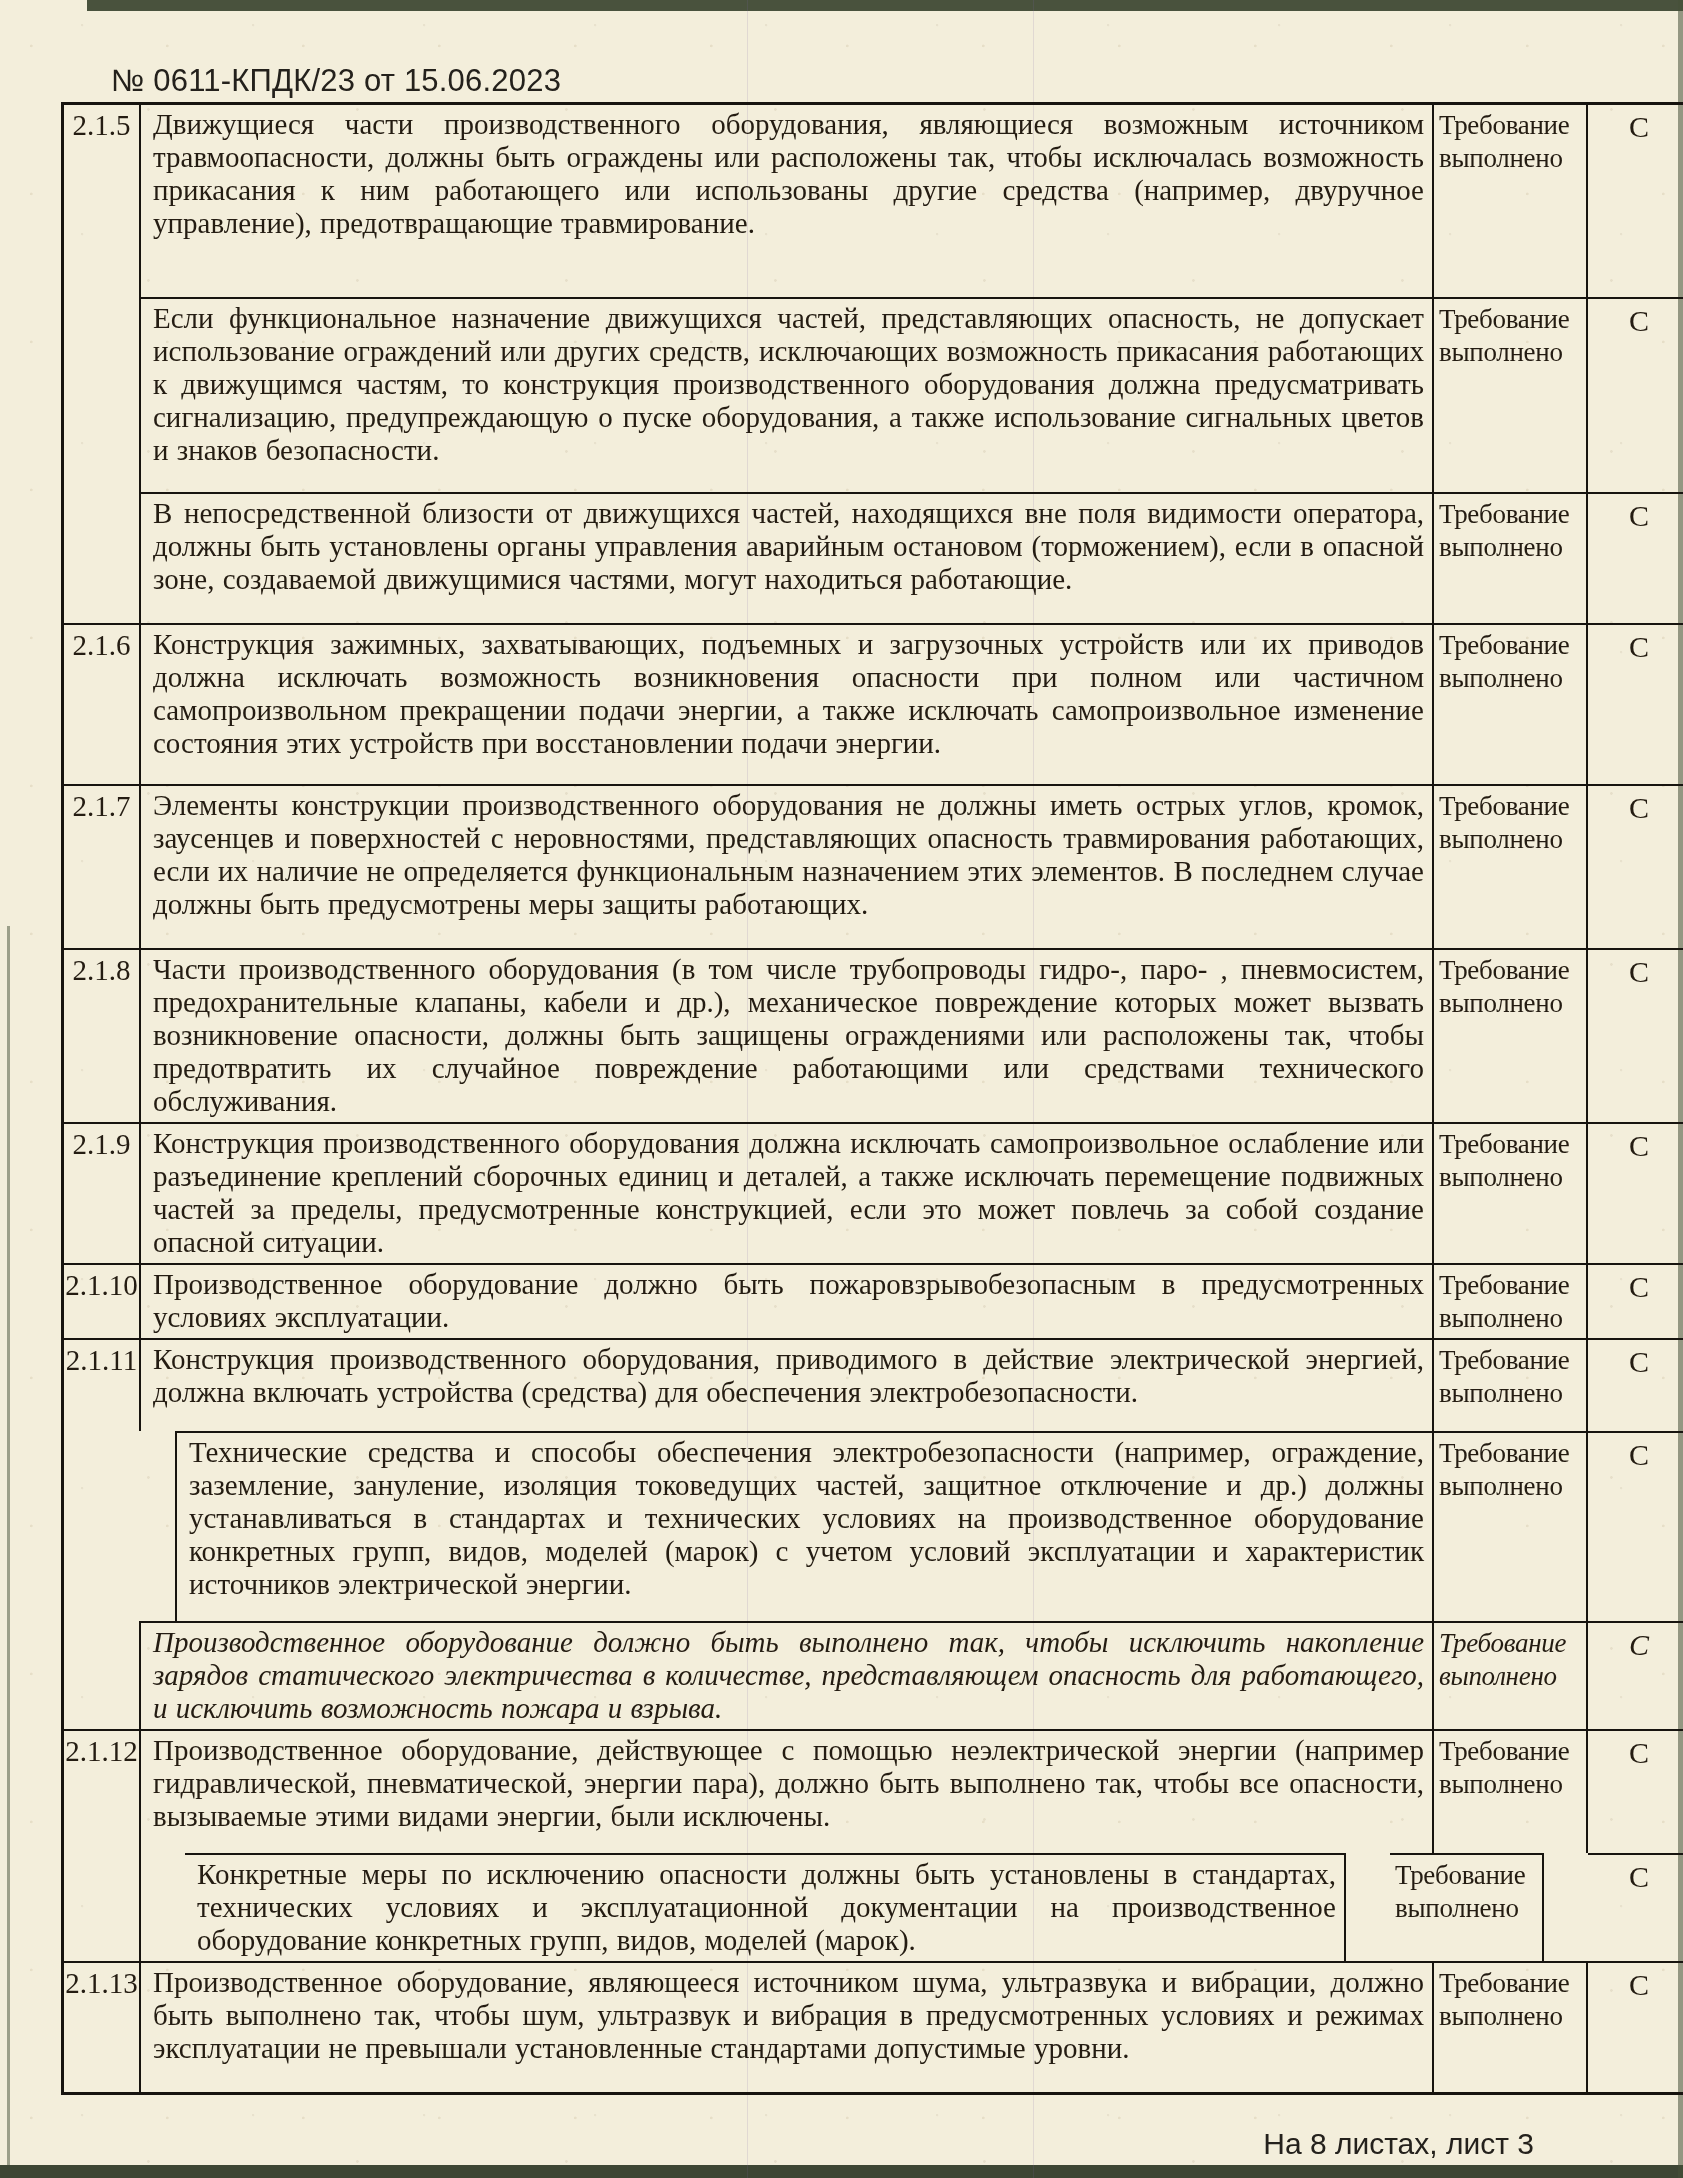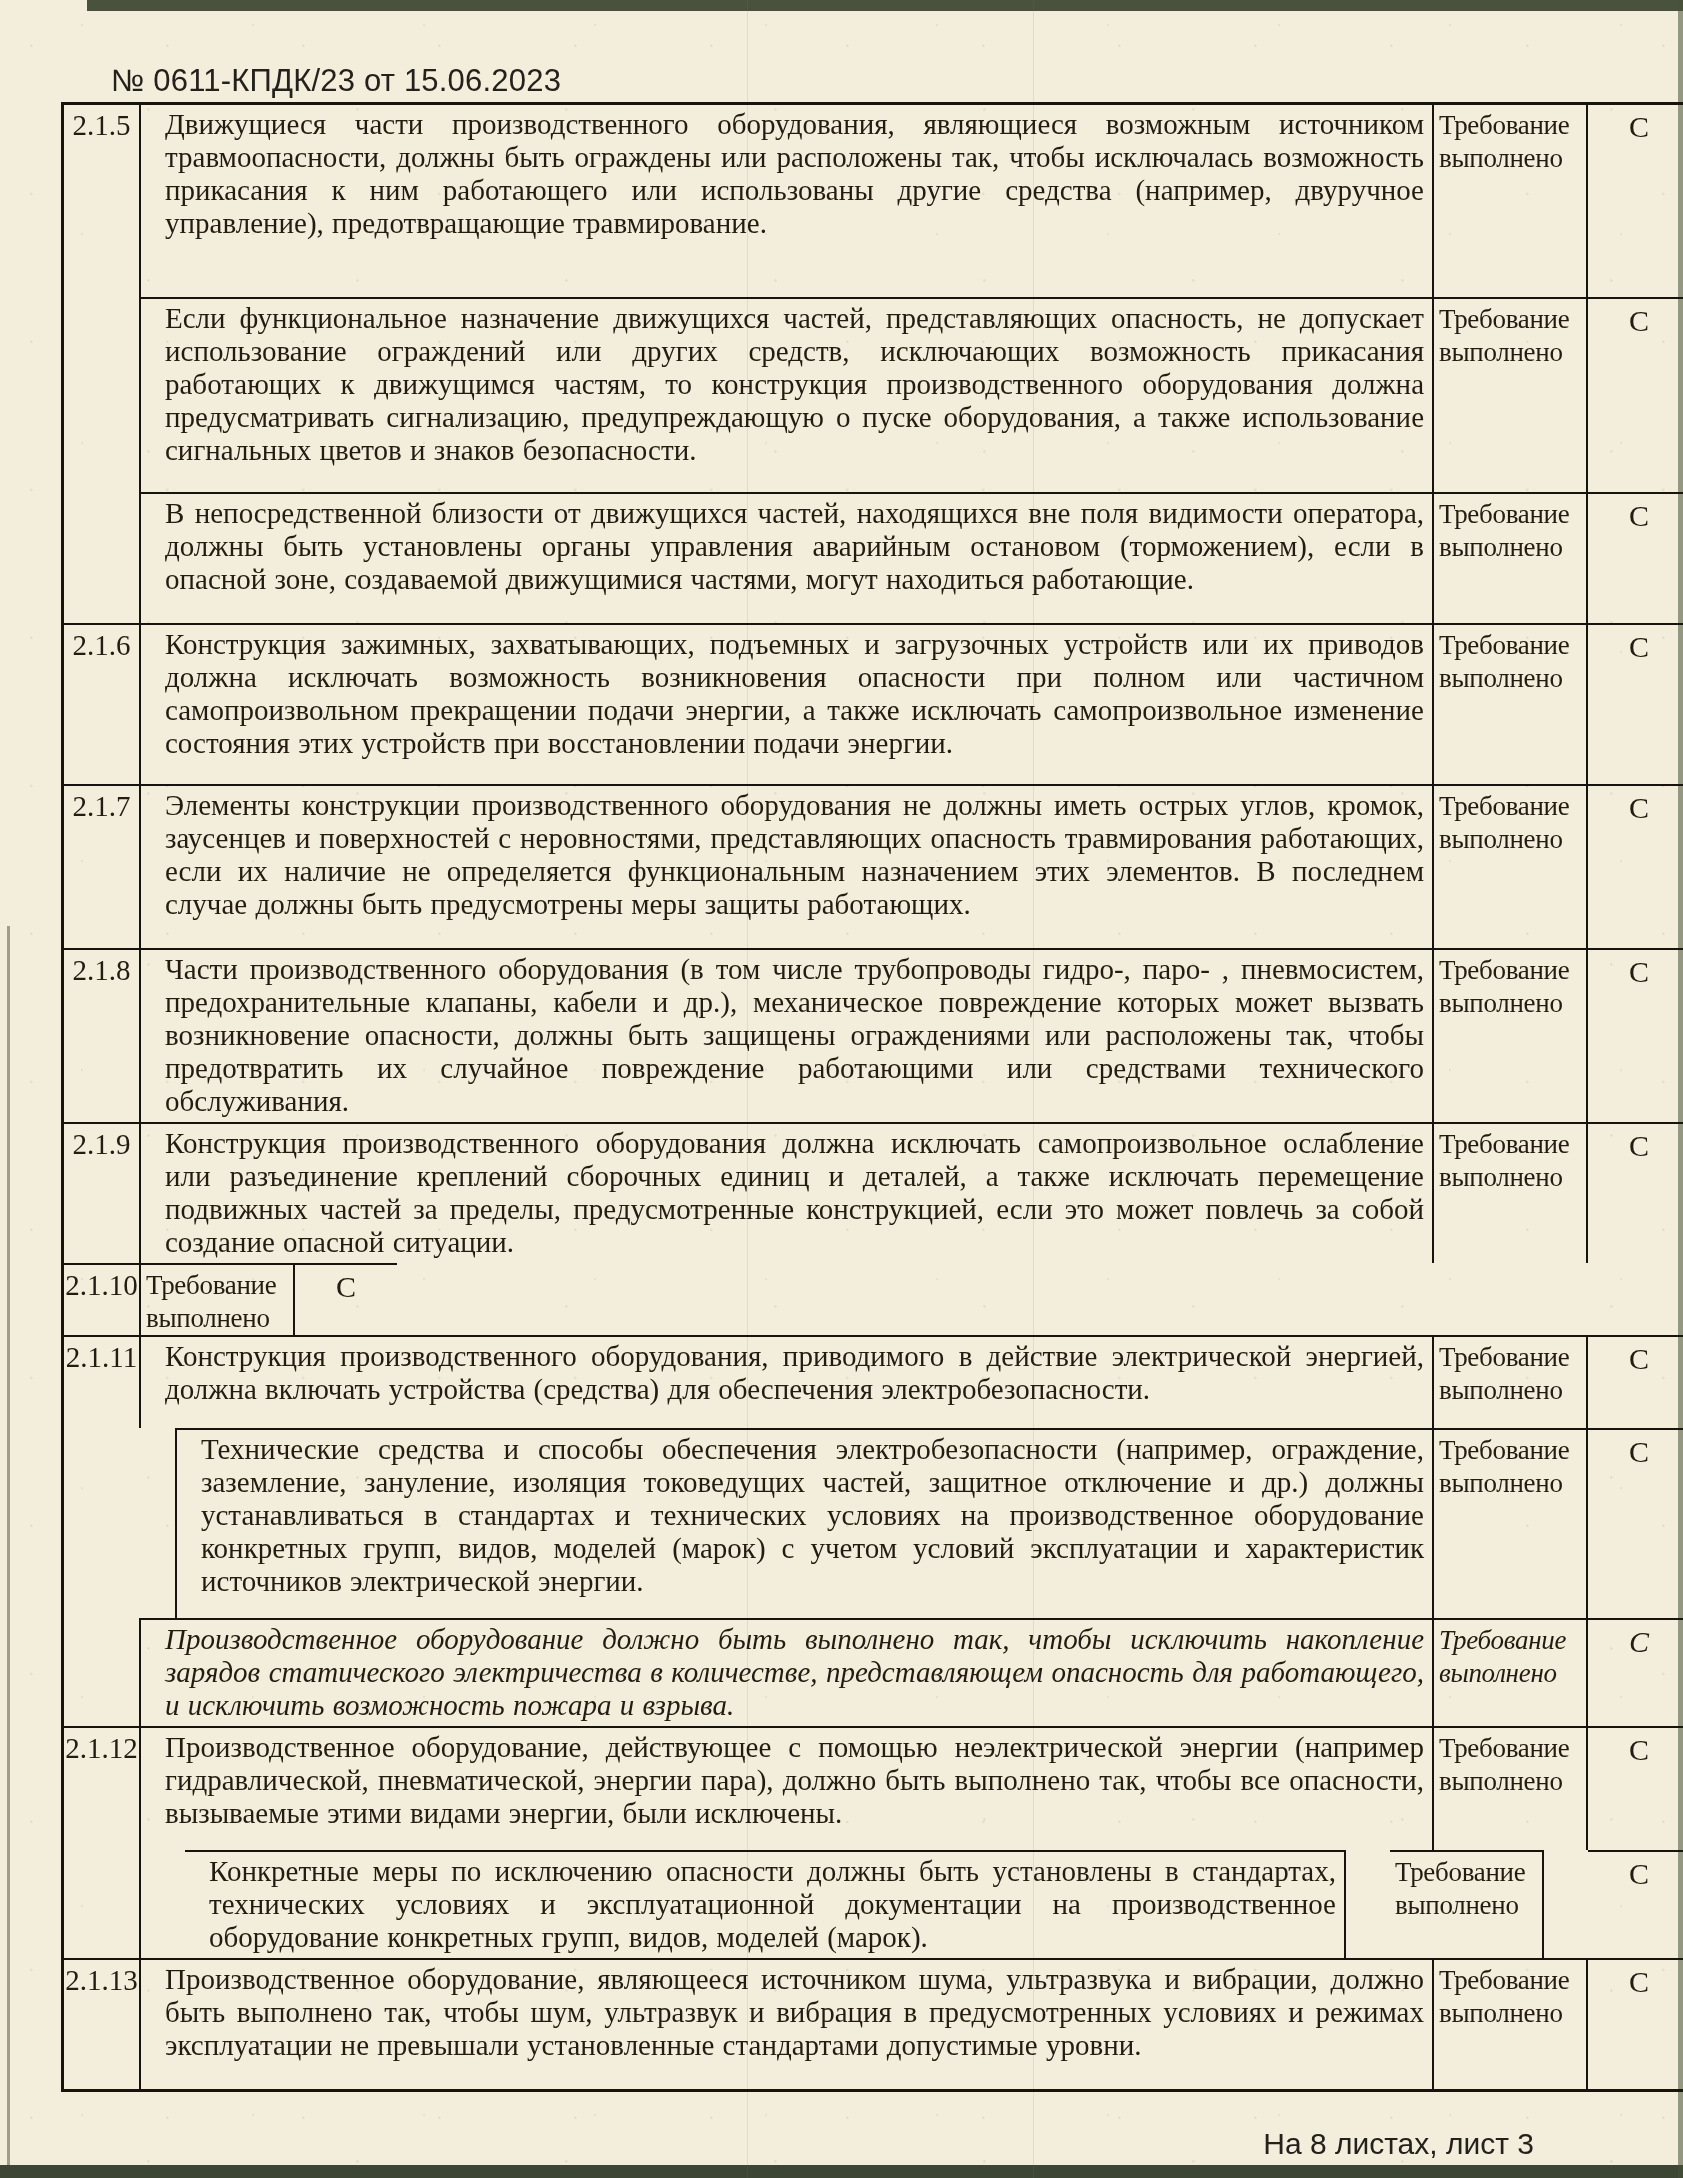--- a/index.html
+++ b/index.html
@@ -42,21 +42,21 @@
   .row + .row > .c{border-top:2px solid #17140f;}
   .row.cont > .c-num{border-top:none;}
   .c{box-sizing:border-box;}
   .c-num{
     width:77px;flex:0 0 77px;border-right:2px solid #17140f;
     font-size:29px;text-align:center;padding-top:4px;
   }
   .c-text{
     flex:1 1 auto;border-right:2px solid #17140f;
     font-size:29px;line-height:33px;text-align:justify;
-    padding:3px 8px 4px 24px;
+    padding:3px 8px 4px 12px;
     word-spacing:1px;
   }
   .c-status{
     width:154px;flex:0 0 154px;border-right:2px solid #17140f;
     font-size:27px;line-height:33px;padding:4px 2px 0 5px;
     letter-spacing:-0.3px;
   }
   .c-mark{
     width:102px;flex:0 0 102px;
     font-size:30px;text-align:center;padding-top:5px;
@@ -119,20 +119,21 @@
 
   <div class="row" style="min-height: 127px;">
     <div class="c c-num">2.1.9</div>
     <div class="c c-text">Конструкция производственного оборудования должна исключать самопроизвольное ослабление или разъединение креплений сборочных единиц и деталей, а также исключать перемещение подвижных частей за пределы, предусмотренные конструкцией, если это может повлечь за собой создание опасной ситуации.</div>
     <div class="c c-status">Требование выполнено</div>
     <div class="c c-mark">С</div>
   </div>
 
   <div class="row" style="min-height: 63px;">
     <div class="c c-num">2.1.10</div>
+    <div class="c c-text">Производственное оборудование должно быть пожаровзрывобезопасным в предусмотренных условиях эксплуатации.</div>
     <div class="c c-status">Требование выполнено</div>
     <div class="c c-mark">С</div>
   </div>
 
   <div class="row" style="min-height: 93px;">
     <div class="c c-num">2.1.11</div>
     <div class="c c-text">Конструкция производственного оборудования, приводимого в действие электрической энергией, должна включать устройства (средства) для обеспечения электробезопасности.</div>
     <div class="c c-status">Требование выполнено</div>
     <div class="c c-mark">С</div>
   </div>

